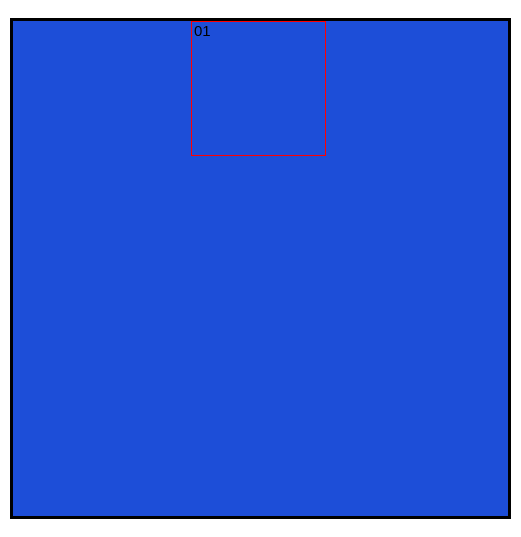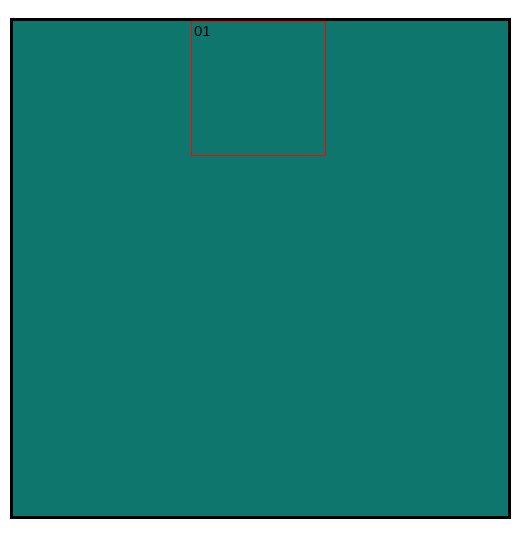--- a/index.html
+++ b/index.html
@@ -14,21 +14,21 @@
       position: relative;
       font-family: Arial, sans-serif;
     }
     .outer-box {
       position: absolute;
       left: 10px;
       top: 18px;
       width: 501px;
       height: 501px;
       border: 3px solid #000000;
-      background: #0f766e;
+      background: #1d4ed8;
     }
     .inner-box {
       position: absolute;
       left: 178px;
       top: 0px;
       width: 135px;
       height: 135px;
       border: 1px solid #ff0000;
       background: transparent;
     }

